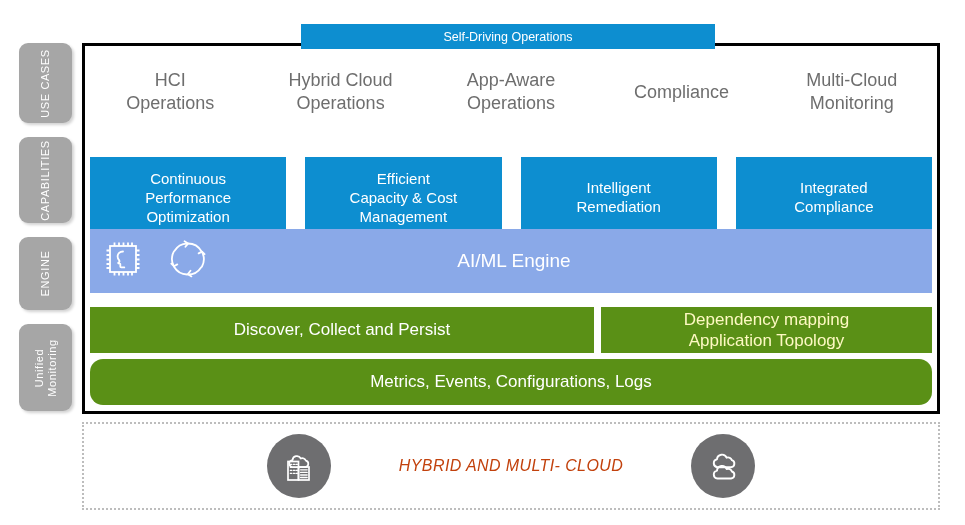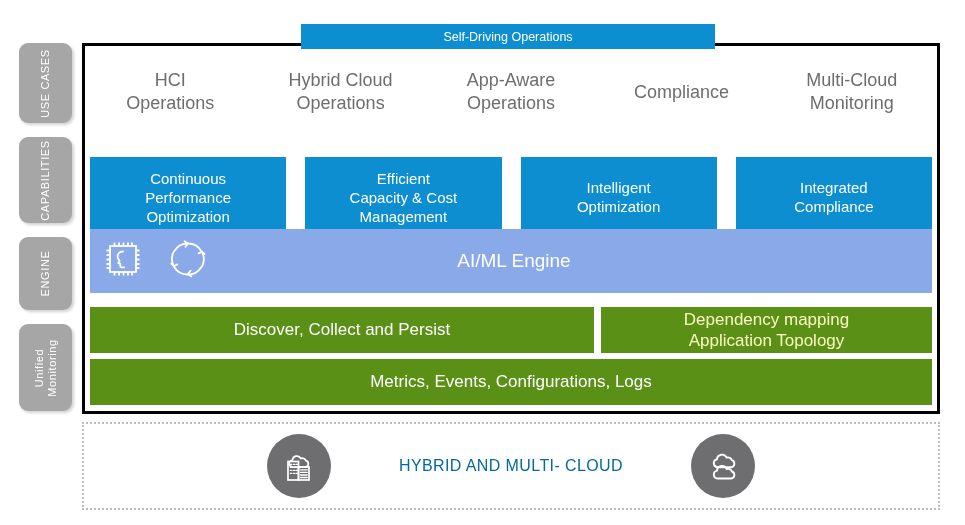--- a/index.html
+++ b/index.html
@@ -186,20 +186,21 @@
     top: 313px;
     right: 5px;
     height: 46px;
     background: #5a9016;
     color: #ffffff;
     font-size: 17px;
     display: flex;
     align-items: center;
     justify-content: center;
     text-align: center;
+    border-radius: 13px;
   }
 
   
   #cloud-strip {
     position: absolute;
     left: 82px;
     top: 422px;
     width: 858px;
     height: 88px;
     border: 2px dotted #bdbdbd;
@@ -214,23 +215,24 @@
     height: 64px;
     border-radius: 50%;
     background: #6e6e70;
     display: flex;
     align-items: center;
     justify-content: center;
     flex: 0 0 auto;
   }
   #cloud-strip-label {
     font-size: 16px;
-    color: #0369a1;
+    color: #c2410c;
     letter-spacing: 0.4px;
     white-space: nowrap;
+    font-style: italic;
   }
 </style>
 </head>
 <body>
 
 <div id="rail">
   <div class="rail-chip" id="rail-usecases">
     <span class="rail-chip-label">USE CASES</span>
   </div>
   <div class="rail-chip" id="rail-capabilities">
@@ -264,21 +266,21 @@
   </div>
 
   <div id="capabilities-row">
     <div class="capability">Continuous
 Performance
 Optimization</div>
     <div class="capability">Efficient
 Capacity &amp; Cost
 Management</div>
     <div class="capability">Intelligent
-Optimization</div>
+Remediation</div>
     <div class="capability">Integrated
 Compliance</div>
   </div>
 
   <div id="engine-band">
     <div id="engine-icons">
       <span>
         <svg width="42" height="42" viewBox="0 0 42 42" fill="none" stroke="#ffffff" stroke-width="1.8">
           <rect x="8" y="8" width="26" height="26"></rect>
           <path d="M21 13.5c-3.2 0-5.4 2.3-5.4 5.1 0 1.6.7 2.6 1.3 3.3.4.5.6.9.6 1.5 0 .6-.5.9-1 1.1-.4.2-.5.6-.1.9.5.4 1.2.6 1.9.6v2.5c0 .5.4.9.9.9h3.1" stroke-linecap="round" stroke-linejoin="round"></path>

